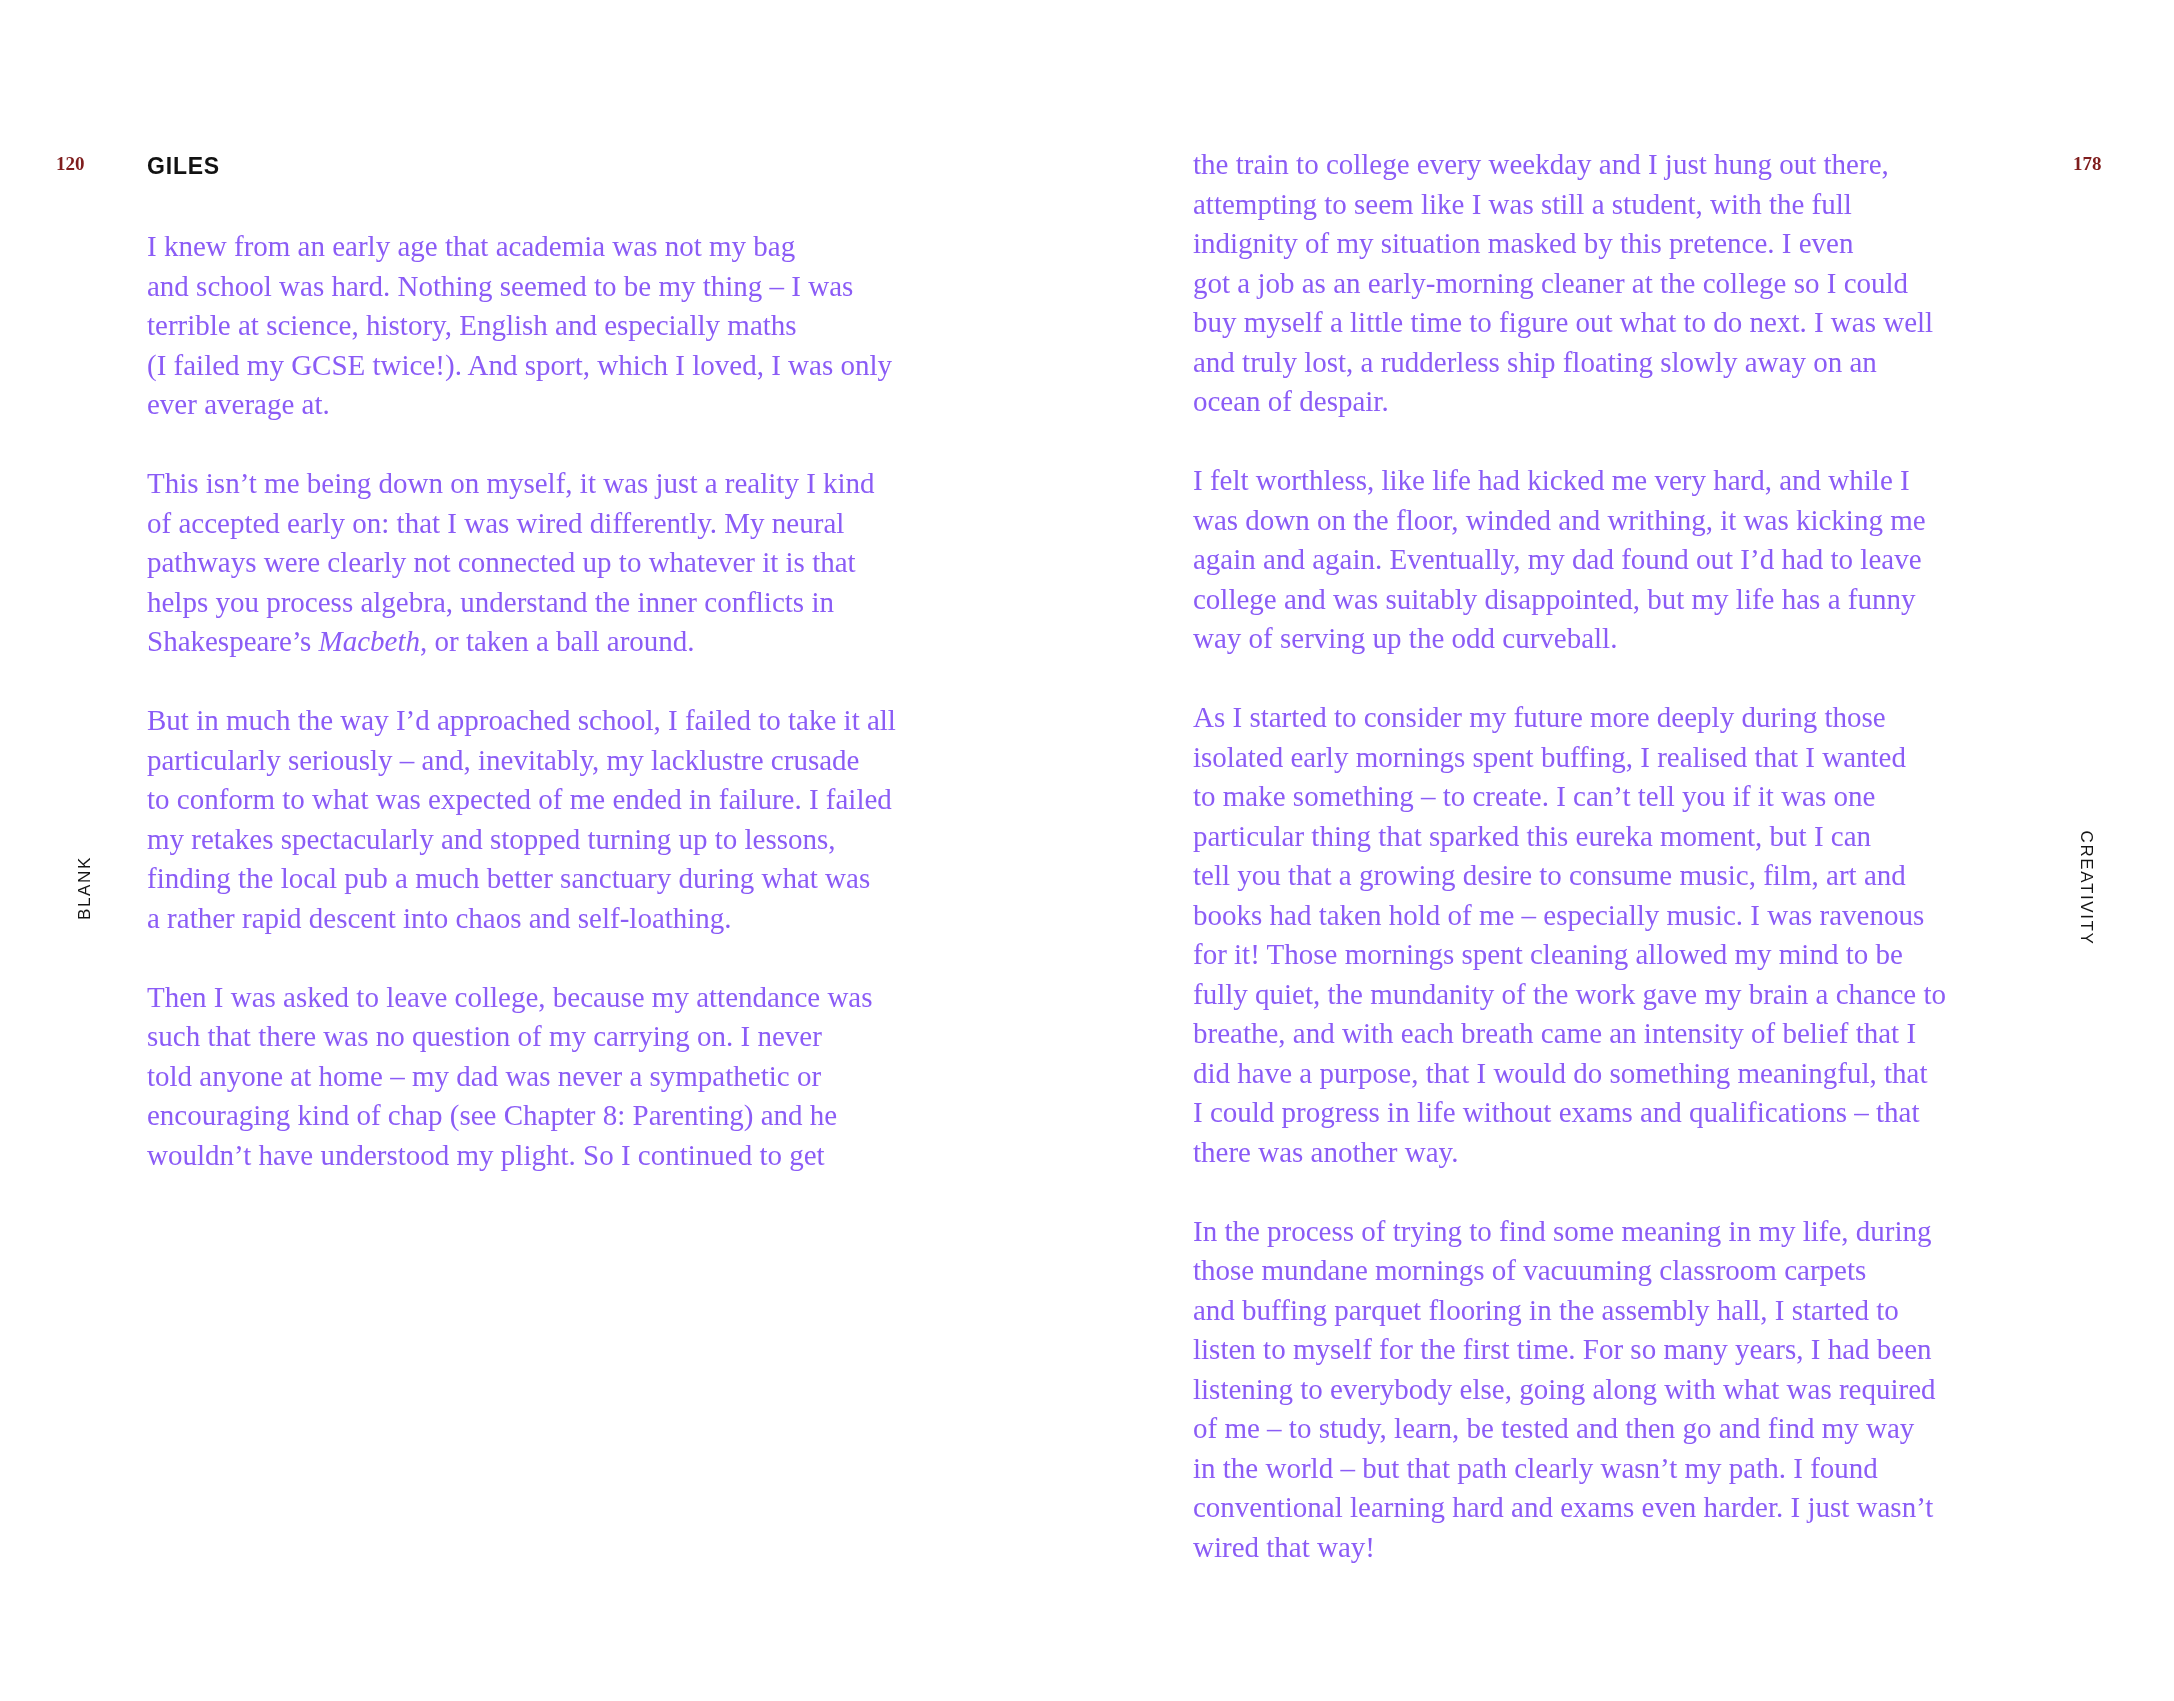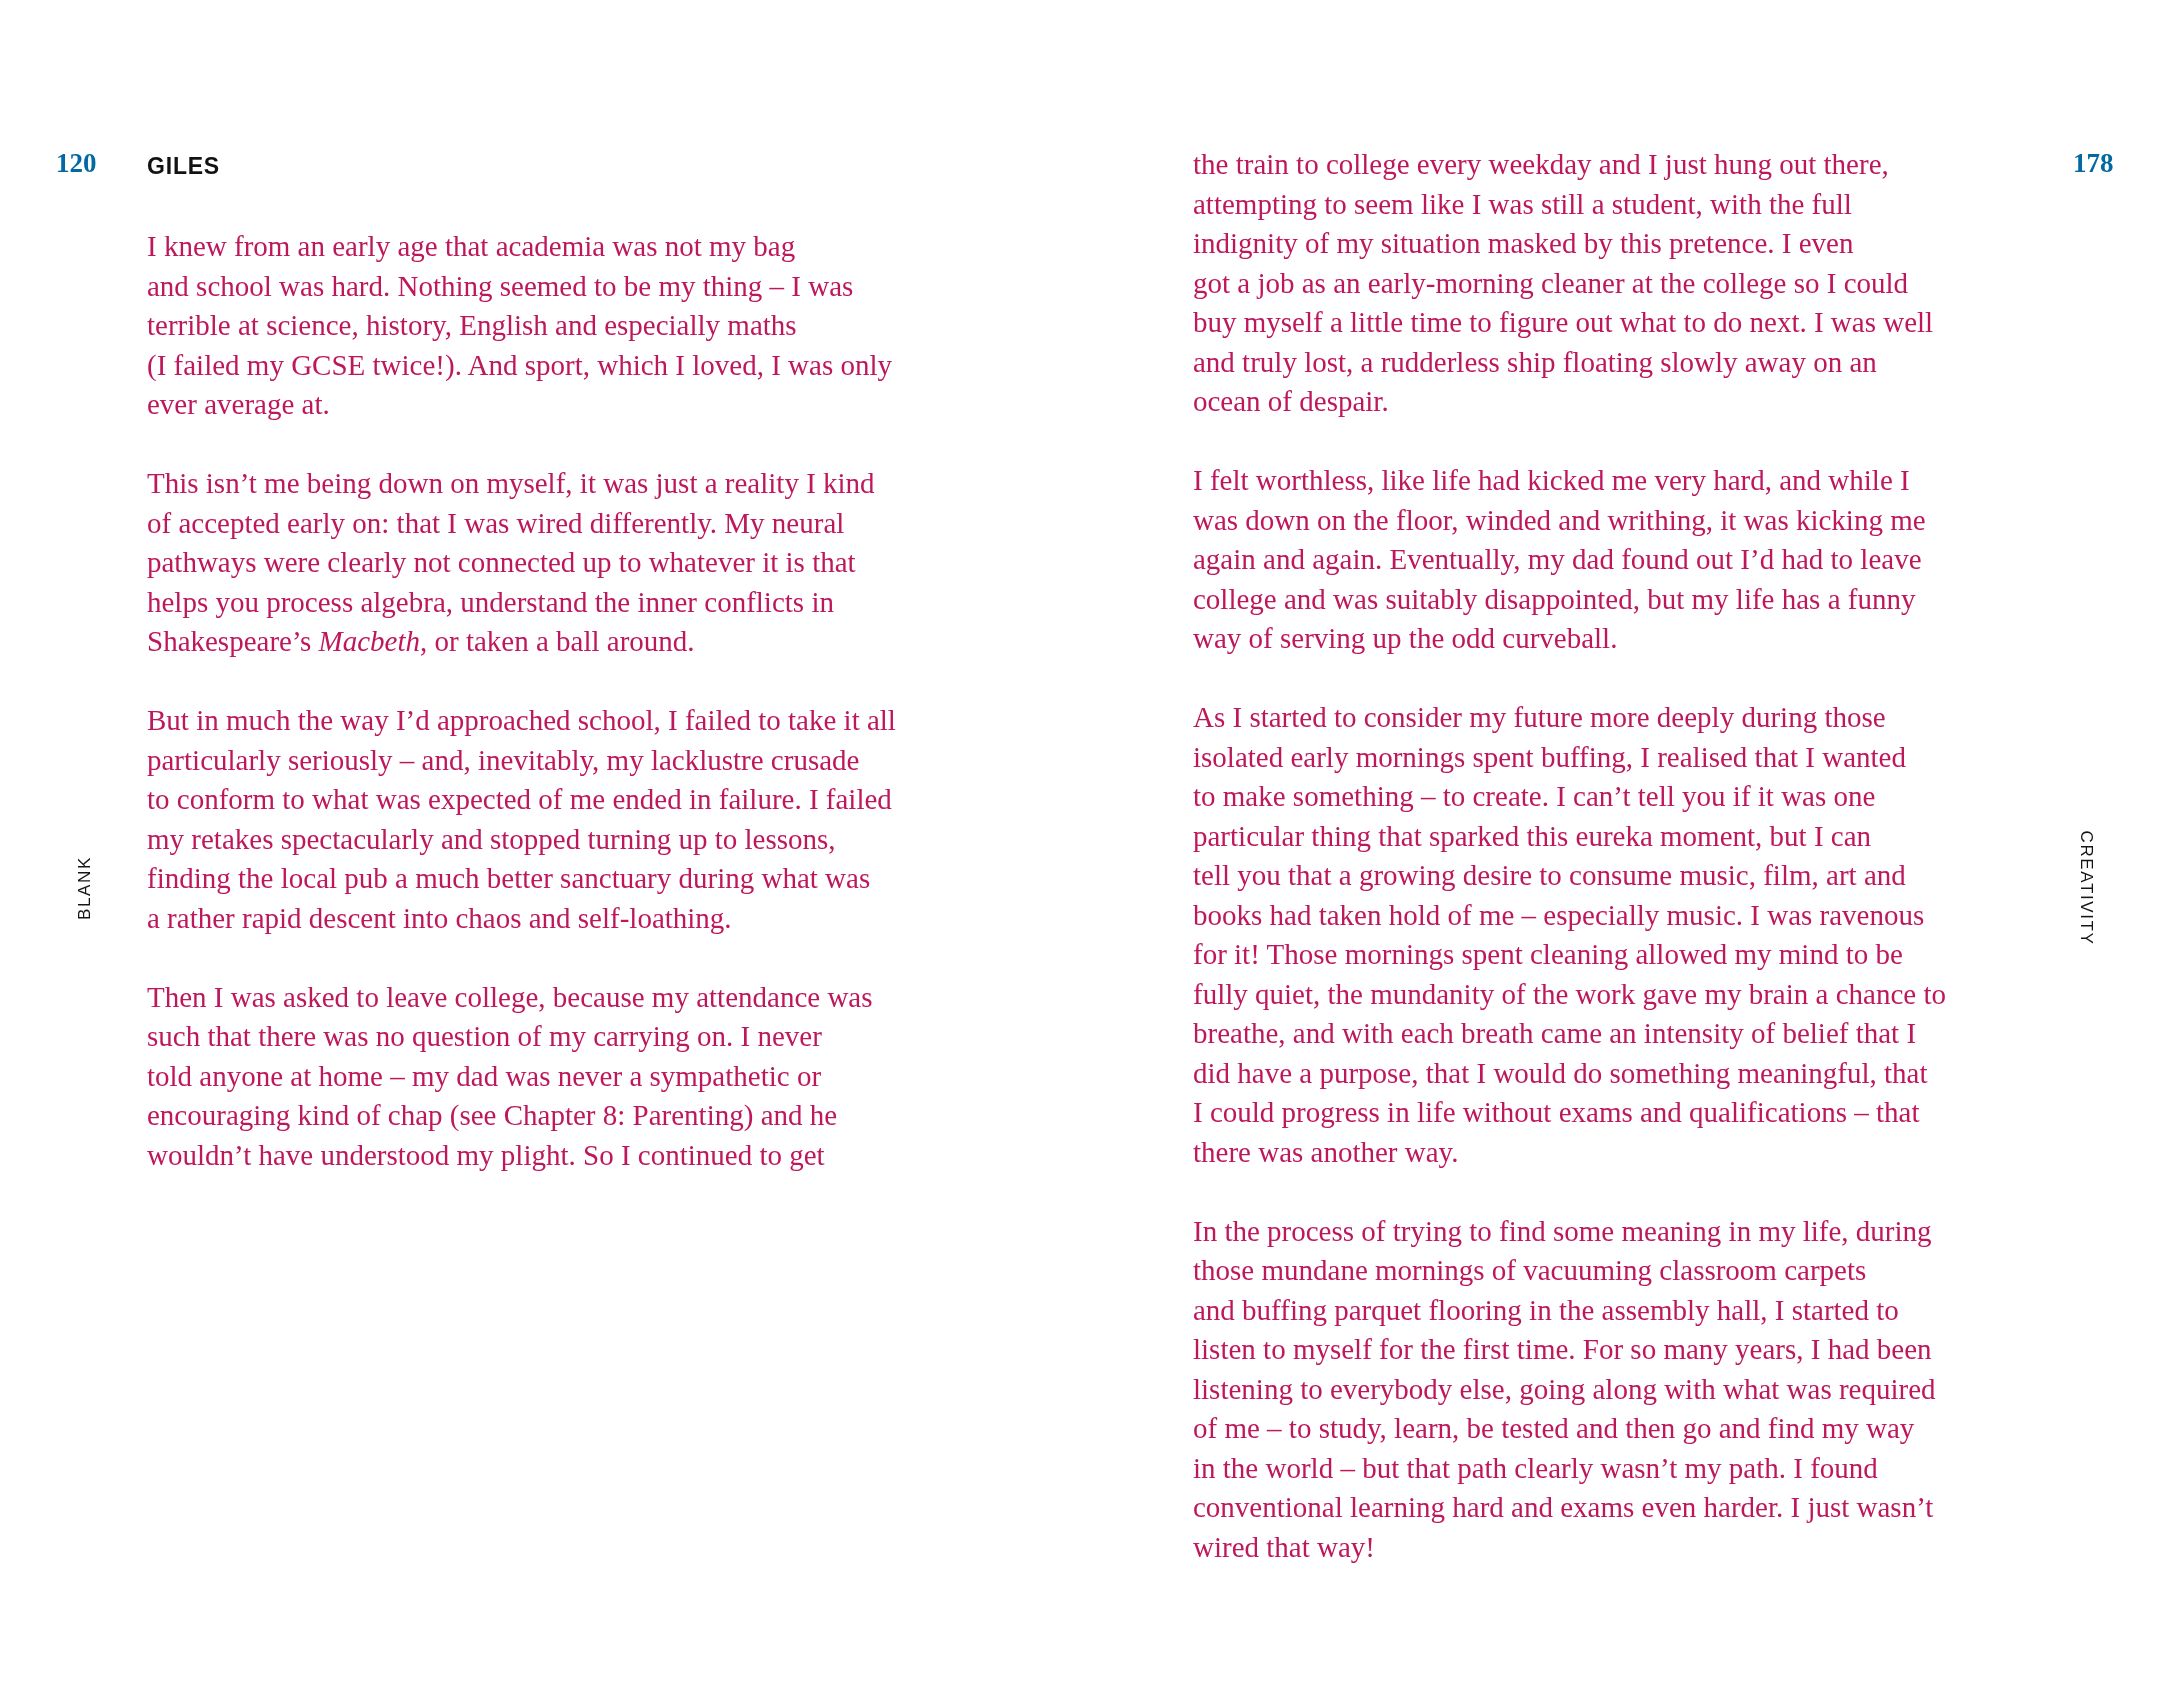--- a/index.html
+++ b/index.html
@@ -16,23 +16,23 @@
     color: #1b1b1b;
   }
   .spread {
     position: absolute;
     inset: 0;
   }
   .pagenum {
     position: absolute;
     font-family: "Liberation Serif", serif;
     font-weight: 700;
-    font-size: 27px;
+    font-size: 19px;
     line-height: 31px;
-    color: #0369a1;
+    color: #7f1d1d;
     text-align: center;
   }
   .pagenum-left  { left: 56px;  top: 148px; }
   .pagenum-right { left: 2073px; top: 148px; }
   .running-header {
     position: absolute;
     left: 147px;
     top: 152px;
     font-family: "Liberation Sans", sans-serif;
     font-weight: 700;
@@ -40,21 +40,21 @@
     line-height: 28px;
     letter-spacing: 0.8px;
     color: #121212;
   }
   .body-col {
     position: absolute;
     font-family: "Liberation Serif", serif;
     font-size: 29px;
     line-height: 39.5px;
     white-space: pre-line;
-    color: #be185d;
+    color: #8b5cf6;
   }
   .body-col-left  { left: 147px;  top: 227px; width: 1000px; }
   .body-col-right { left: 1193px; top: 145px; width: 950px;  }
   .para {
     margin: 0 0 39.5px 0;
   }
   .para em {
     font-style: italic;
     font-family: Liberation Serif, serif;
   }

